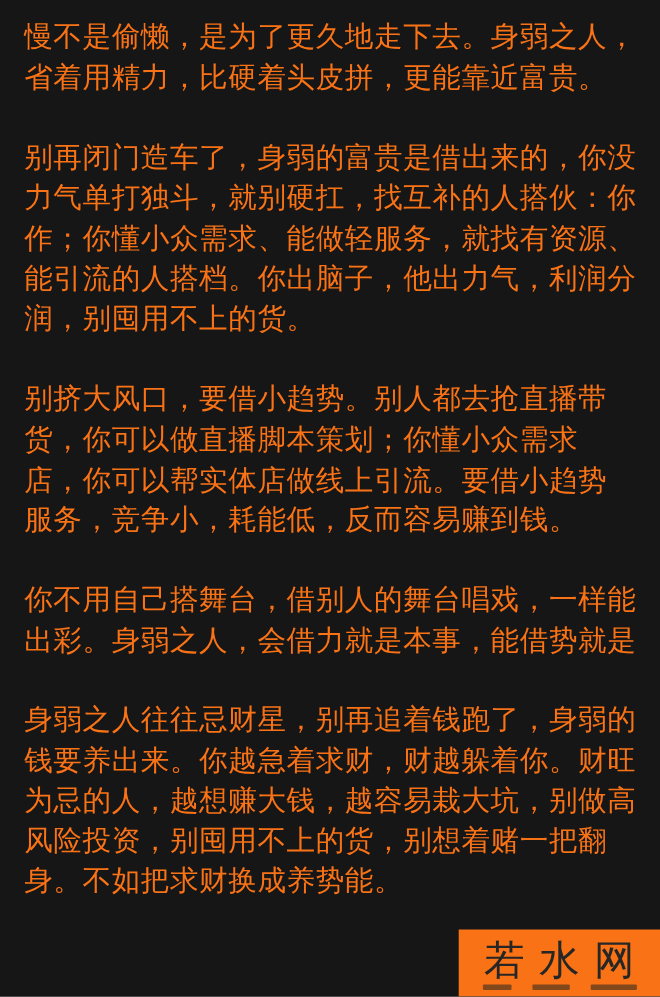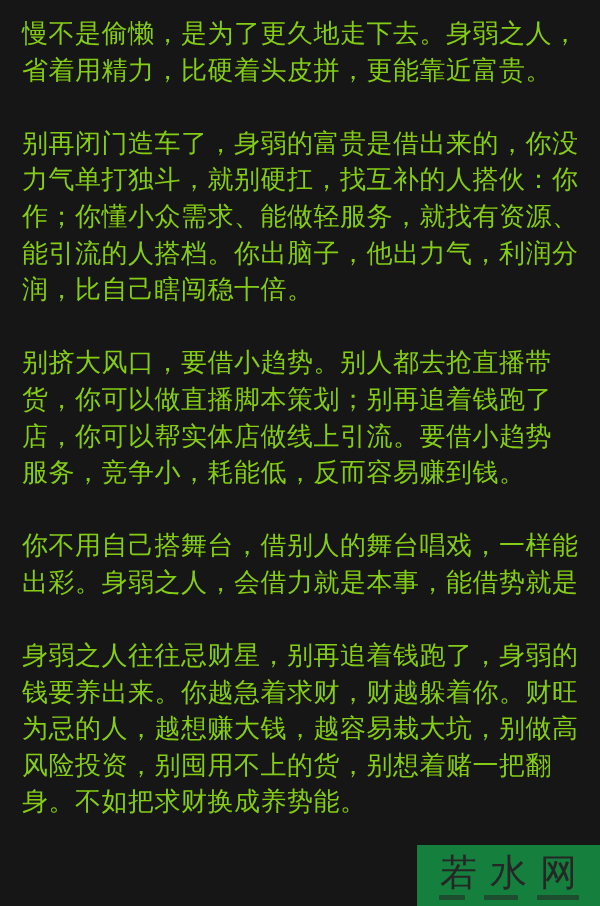--- a/index.html
+++ b/index.html
@@ -17,37 +17,38 @@
   .content {
     position: relative;
     z-index: 1;
     padding: 15px 20px 0 22px;
   }
   .para {
     margin: 0 0 36.6px 0;
   }
   .para:last-child {
     margin-bottom: 0;
+    font-family: Liberation Serif, serif;
   }
   .line {
     display: block;
     font-size: 26px;
     line-height: 36.6px;
     letter-spacing: 0.5px;
-    color: #84cc16;
+    color: #f97316;
     white-space: nowrap;
   }
   .watermark {
     position: absolute;
     z-index: 0;
     right: 0;
     bottom: 0;
     width: 183px;
     height: 61px;
-    background: #15803d;
+    background: #f97316;
     display: flex;
     flex-direction: column;
     align-items: center;
     justify-content: flex-end;
     padding-bottom: 6px;
     box-sizing: border-box;
   }
   .wm-text {
     font-size: 37px;
     line-height: 38px;
@@ -82,26 +83,26 @@
     <p class="para">
       <span class="line">慢不是偷懒，是为了更久地走下去。身弱之人，</span>
       <span class="line">省着用精力，比硬着头皮拼，更能靠近富贵。</span>
     </p>
 
     <p class="para">
       <span class="line">别再闭门造车了，身弱的富贵是借出来的，你没</span>
       <span class="line">力气单打独斗，就别硬扛，找互补的人搭伙：你</span>
       <span class="line">作；你懂小众需求、能做轻服务，就找有资源、</span>
       <span class="line">能引流的人搭档。你出脑子，他出力气，利润分</span>
-      <span class="line">润，比自己瞎闯稳十倍。</span>
+      <span class="line">润，别囤用不上的货。</span>
     </p>
 
     <p class="para">
       <span class="line">别挤大风口，要借小趋势。别人都去抢直播带</span>
-      <span class="line">货，你可以做直播脚本策划；别再追着钱跑了</span>
+      <span class="line">货，你可以做直播脚本策划；你懂小众需求</span>
       <span class="line">店，你可以帮实体店做线上引流。要借小趋势</span>
       <span class="line">服务，竞争小，耗能低，反而容易赚到钱。</span>
     </p>
 
     <p class="para">
       <span class="line">你不用自己搭舞台，借别人的舞台唱戏，一样能</span>
       <span class="line">出彩。身弱之人，会借力就是本事，能借势就是</span>
     </p>
 
     <p class="para">

